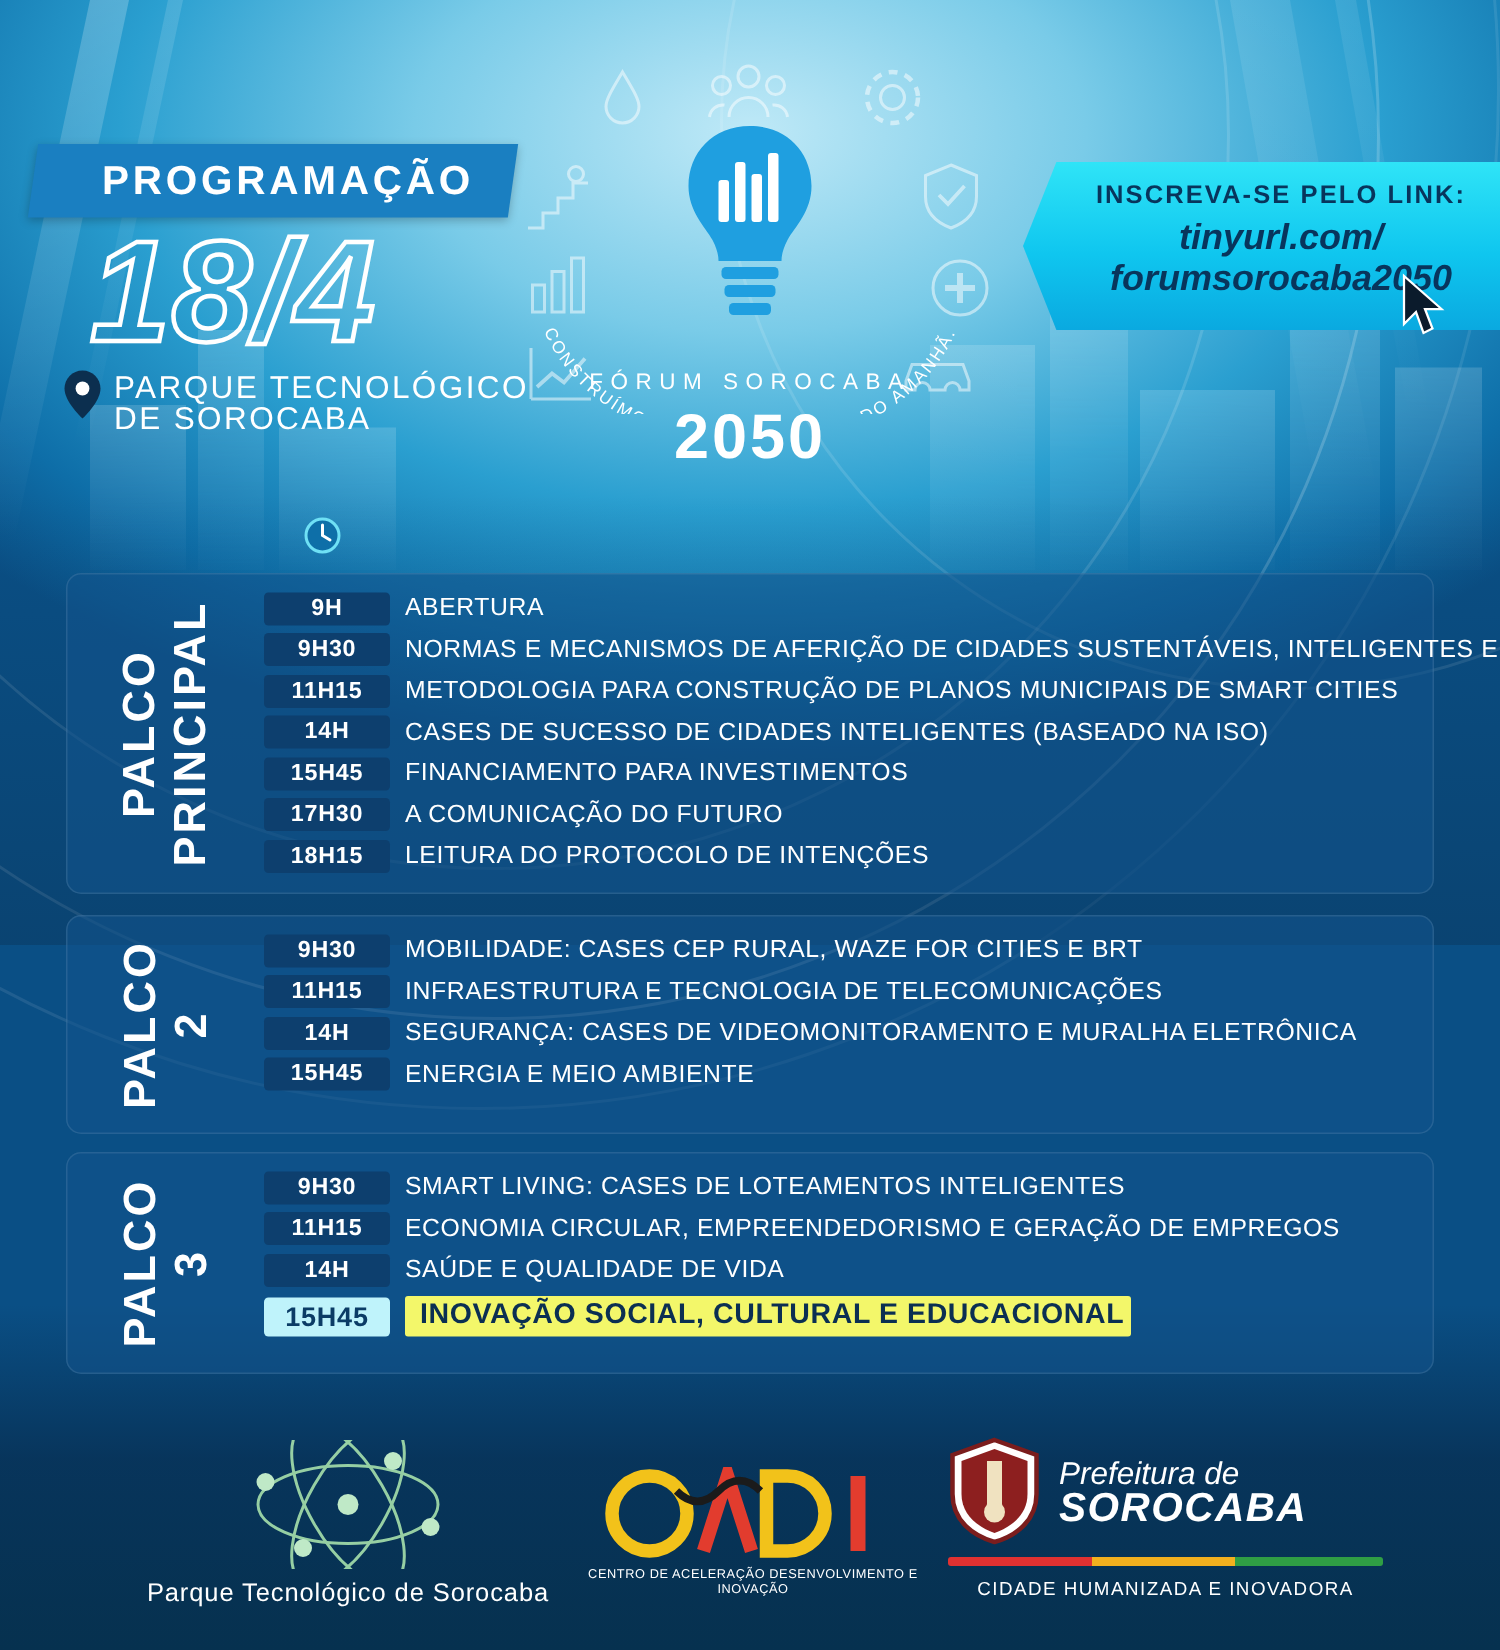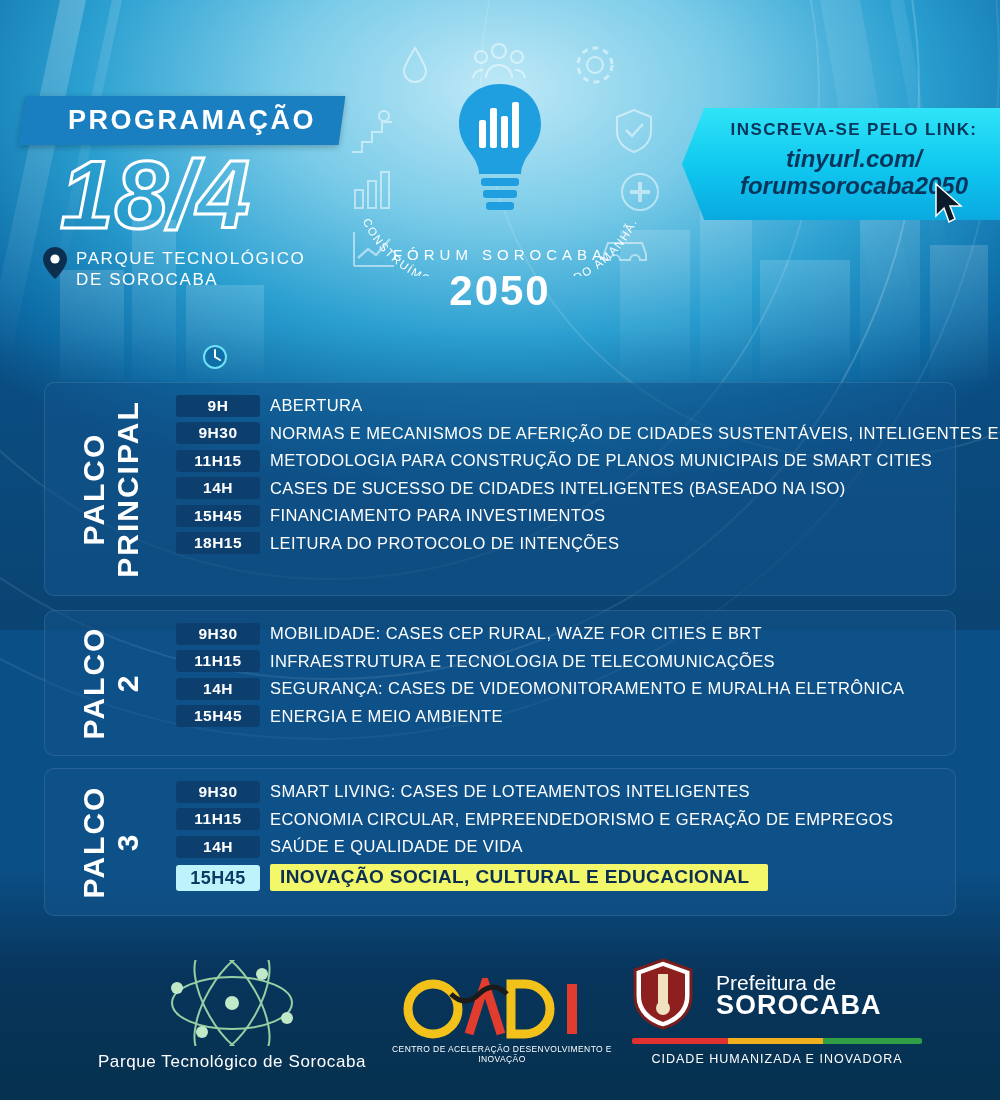--- a/index.html
+++ b/index.html
@@ -66,21 +66,21 @@
   .prog-banner span { display:block; transform: skewX(8deg); }
   .date {
     position: absolute; left: 60px; top: 140px;
     font-size: 96px; font-weight: bold; font-style: italic;
     color: transparent;
     -webkit-text-stroke: 3px #ffffff;
     letter-spacing: 1px;
   }
   .loc {
     position: absolute; left: 76px; top: 248px;
-    color: #ffffff; font-size: 17px; letter-spacing: 1.6px; line-height: 21px;
+    color: #ffffff; font-size: 21px; letter-spacing: 1.6px; line-height: 21px;
   }
   .pin {
     position: absolute; left: 42px; top: 246px;
     width: 26px; height: 34px;
   }
   .link-flag {
     position: absolute; right: 0; top: 108px;
     width: 318px; height: 112px;
     background: linear-gradient(180deg,#2fe4f7 0%, #0fc6ef 55%, #0aa9e0 100%);
     clip-path: polygon(7% 0, 100% 0, 100% 100%, 7% 100%, 0 50%);
@@ -136,21 +136,21 @@
     width: 84px; margin-right: 10px; flex: none;
     background: #0d3f6e;
     color: #ffffff; font-weight: bold; font-size: 15.5px;
     text-align: center; line-height: 22px; height: 22px; border-radius: 3px;
     letter-spacing: .5px;
   }
   .title { color: #ffffff; font-size: 16.5px; letter-spacing: .4px; white-space: nowrap; }
   .row.highlight .time { background: #bff3fb; color: #0b3c66; font-size: 18px; height: 26px; line-height: 26px; }
   .row.highlight .title {
     background: #f3f76a; color: #0b2f52; font-weight: bold; font-size: 19px;
-    padding: 2px 18px 3px 10px; border-radius: 2px;
+    padding: 2px 4px 3px 10px; border-radius: 2px;
   }
   .row.highlight { height: 34px; }
 
   
   .footer { position: absolute; left: 0; right: 0; bottom: 28px; height: 150px; }
   .f-item { position: absolute; text-align: center; color: #ffffff; }
   .ptsorocaba { left: 92px; bottom: 0; width: 280px; }
   .ptsorocaba .cap { font-size: 17px; letter-spacing: .6px; margin-top: 6px; }
   .cadi { left: 392px; bottom: 8px; width: 220px; }
   .cadi .sub { font-size: 8.5px; letter-spacing: .4px; margin-top: 4px; color:#fff; }
@@ -322,20 +322,24 @@
           <div class="time">11H15</div>
           <div class="title">METODOLOGIA PARA CONSTRUÇÃO DE PLANOS MUNICIPAIS DE SMART CITIES</div>
         </div>
         <div class="row">
           <div class="time">14H</div>
           <div class="title">CASES DE SUCESSO DE CIDADES INTELIGENTES (BASEADO NA ISO)</div>
         </div>
         <div class="row">
           <div class="time">15H45</div>
           <div class="title">FINANCIAMENTO PARA INVESTIMENTOS</div>
+        </div>
+        <div class="row">
+          <div class="time">17H30</div>
+          <div class="title">A COMUNICAÇÃO DO FUTURO</div>
         </div>
         <div class="row">
           <div class="time">18H15</div>
           <div class="title">LEITURA DO PROTOCOLO DE INTENÇÕES</div>
         </div>
       </div>
   </div>
 
   <div class="stage s2">
     <div class="stage-label">
@@ -415,21 +419,21 @@
         <circle cx="34" cy="31" r="25" fill="none" stroke="#f2c21a" stroke-width="9"></circle>
         <path d="M70 56 L86 6 L102 56" fill="none" stroke="#e23c2e" stroke-width="9"></path>
         <path d="M112 56 V6 h14 a25 25 0 0 1 0 50 z" fill="none" stroke="#f2c21a" stroke-width="9"></path>
         <rect x="168" y="6" width="10" height="50" fill="#e23c2e"></rect>
         <path d="M52 16 q14 14 28 0 q14 -14 28 0" fill="none" stroke="#1b1b1b" stroke-width="5"></path>
       </svg>
       <div class="sub">CENTRO DE ACELERAÇÃO DESENVOLVIMENTO E INOVAÇÃO</div>
     </div>
 
     <div class="f-item pref">
-      <div style="display:flex;align-items:center;gap:22px;">
+      <div style="display:flex;align-items:center;gap:12px;font-style:italic;">
         <svg width="62" height="72" viewBox="0 0 62 72">
           <path d="M31 2 L59 12 v26 c0 18-14 28-28 32 C17 66 3 56 3 38 V12z" fill="#ffffff" stroke="#7b1d1d" stroke-width="3"></path>
           <path d="M31 8 L53 16 v22 c0 14-11 22-22 26 C20 60 9 52 9 38 V16z" fill="#8d1f1f"></path>
           <rect x="26" y="16" width="10" height="30" fill="#f0e2c0"></rect>
           <circle cx="31" cy="50" r="7" fill="#f0e2c0"></circle>
         </svg>
         <div class="big">
           <span>Prefeitura de</span>
           <b>SOROCABA</b>
         </div>

